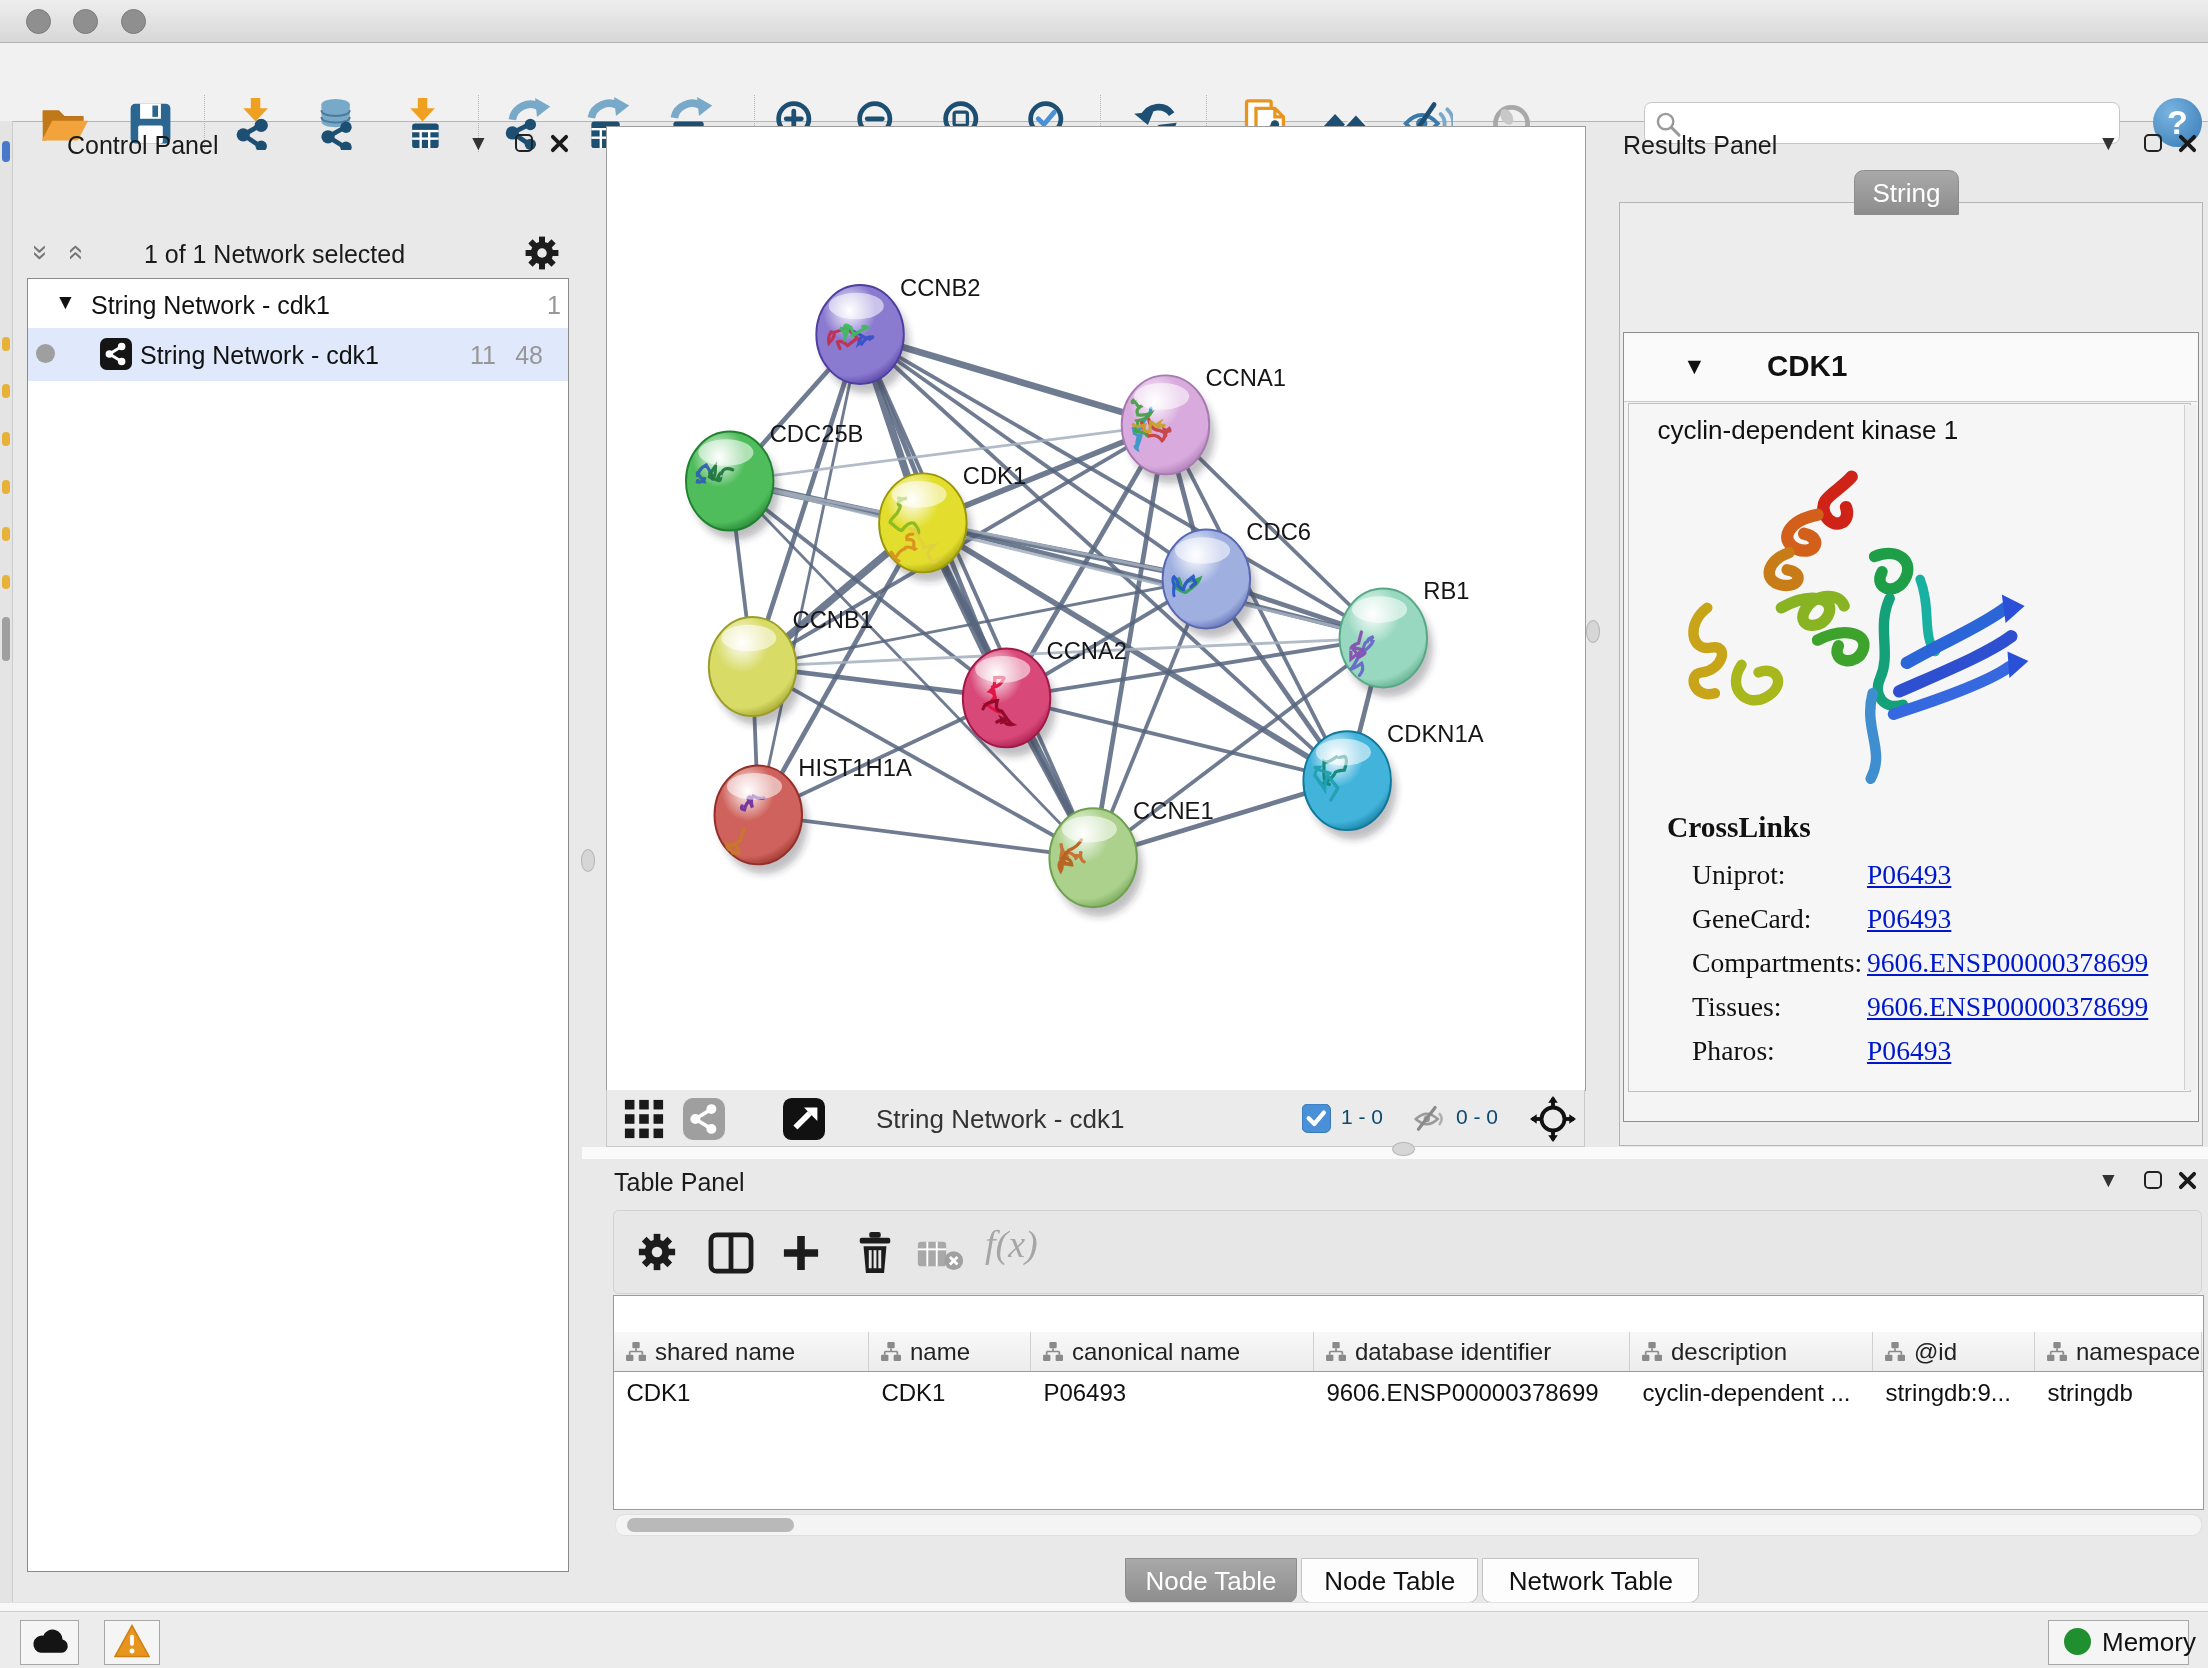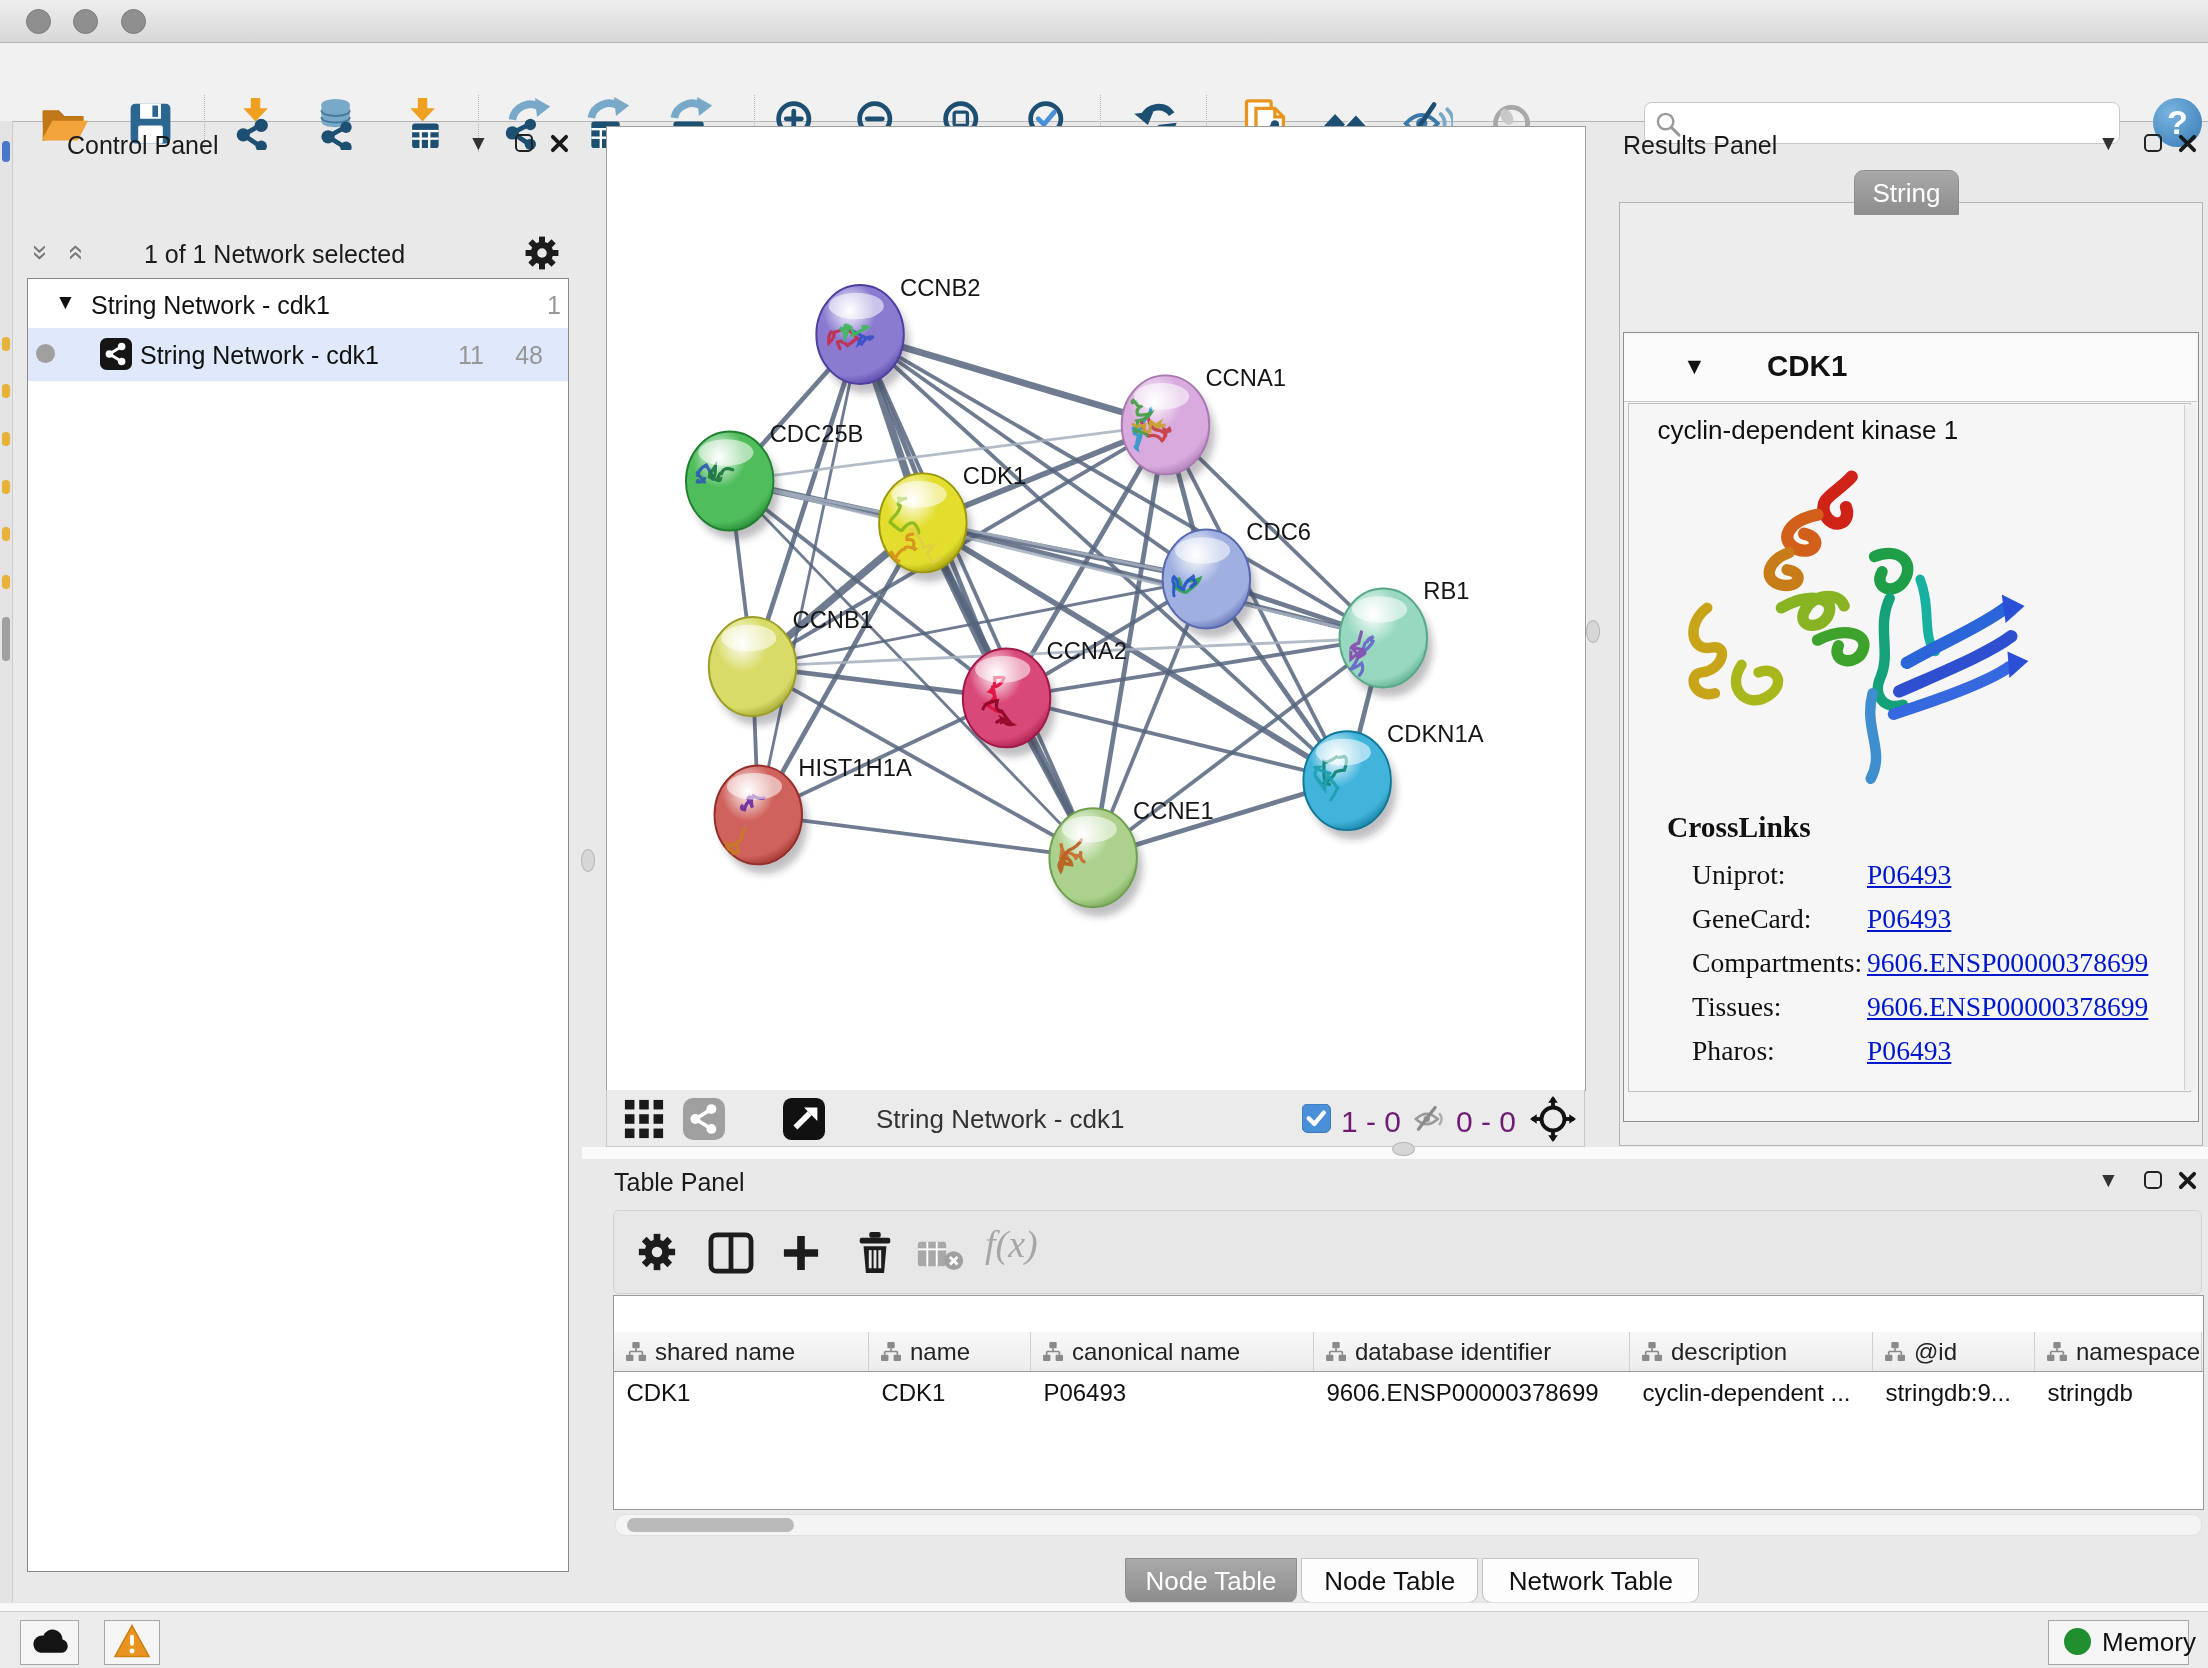--- a/index.html
+++ b/index.html
@@ -32,21 +32,21 @@
   
   .treebox{position:absolute;left:27px;top:278px;width:542px;height:1294px;background:#ffffff;border:1.9px solid #8a8a8a;box-sizing:border-box;}
   .trow1{position:absolute;left:0;top:0;width:100%;height:49px;}
   .trow2{position:absolute;left:0;top:49px;width:100%;height:53px;background:#dfe9fb;}
   .tree-label{font-size:25px;color:#111;}
   .tree-num{font-size:25px;color:#979797;}
   
   .netcanvas{position:absolute;left:606px;top:126px;width:978px;height:963px;background:#ffffff;border:1px solid #9d9d9d;box-sizing:content-box;}
   .nettb{position:absolute;left:606px;top:1090px;width:979px;height:57px;background:#ebebeb;border:1px solid #c9c9c9;border-top:none;box-sizing:border-box;}
   .nettb-text{font-size:26px;color:#333;}
-  .nettb-count{font-size:30px;color:#701a75;}
+  .nettb-count{font-size:21px;color:#0c4a6e;}
   .knob{position:absolute;width:14.3px;height:23px;border-radius:50%;background:#d6d6d6;border:1px solid #b5b5b5;box-sizing:border-box;}
   .whiteband{position:absolute;background:#fafafa;}
   
   .res-outer{position:absolute;left:1619px;top:202px;width:584px;height:944px;background:#ededed;border:1.9px solid #b4b4b4;box-sizing:border-box;}
   .res-btnbox{position:absolute;left:1623px;top:236px;width:576px;height:95px;background:#f1f1f1;border:1.9px solid #c4c4c4;box-sizing:border-box;}
   .res-btn{position:absolute;height:44px;background:#ffffff;border:1.9px solid #b8b8b8;border-radius:8.6px;font-size:26px;color:#111;text-align:center;line-height:42px;box-sizing:border-box;cursor:pointer;}
   .res-main{position:absolute;left:1623px;top:332px;width:576px;height:790px;background:#f4f4f4;border:1.9px solid #8f8f8f;box-sizing:border-box;}
   .res-hdr{position:absolute;left:1624px;top:334px;width:573px;height:68px;background:#fafafa;border-bottom:1.9px solid #c8c8c8;box-sizing:border-box;}
   .res-inner{position:absolute;left:1628px;top:403px;width:563px;height:689px;background:#f6f6f6;border:1px solid #c0c0c0;box-sizing:border-box;}
   .res-scroll{position:absolute;left:2184px;top:405px;width:11.4px;height:685px;border-left:1px solid #cfcfcf;background:#f0f0f0;}
@@ -320,21 +320,21 @@
               <line x1="10" y1="17" x2="23" y2="25"></line>
             </g>
             <g fill="#ffffff">
               <circle cx="10" cy="17" r="4"></circle>
               <circle cx="23" cy="9" r="4"></circle>
               <circle cx="23" cy="25" r="4"></circle>
             </g>
           </svg>
       </span>
       <span class="abs tree-label" style="left:112px;top:13.3px">String Network - cdk1</span>
-      <span class="abs tree-num" style="left:430px;top:13.3px;width:38px;">11</span>
+      <span class="abs tree-num" style="left:430px;top:13.3px;width:38px;text-align:right">11</span>
       <span class="abs tree-num" style="left:477px;top:13.3px;width:38px;text-align:right">48</span>
     </div>
   </div>
 
   <div class="netcanvas">
     <svg id="net-svg" width="978" height="963" viewBox="0 0 1028 1012">
         <defs>
           <radialGradient id="g-CCNB2" cx="38%" cy="26%" r="80%">
             <stop offset="0%" stop-color="#ffffff"></stop>
             <stop offset="38%" stop-color="#8a7ad0"></stop>

